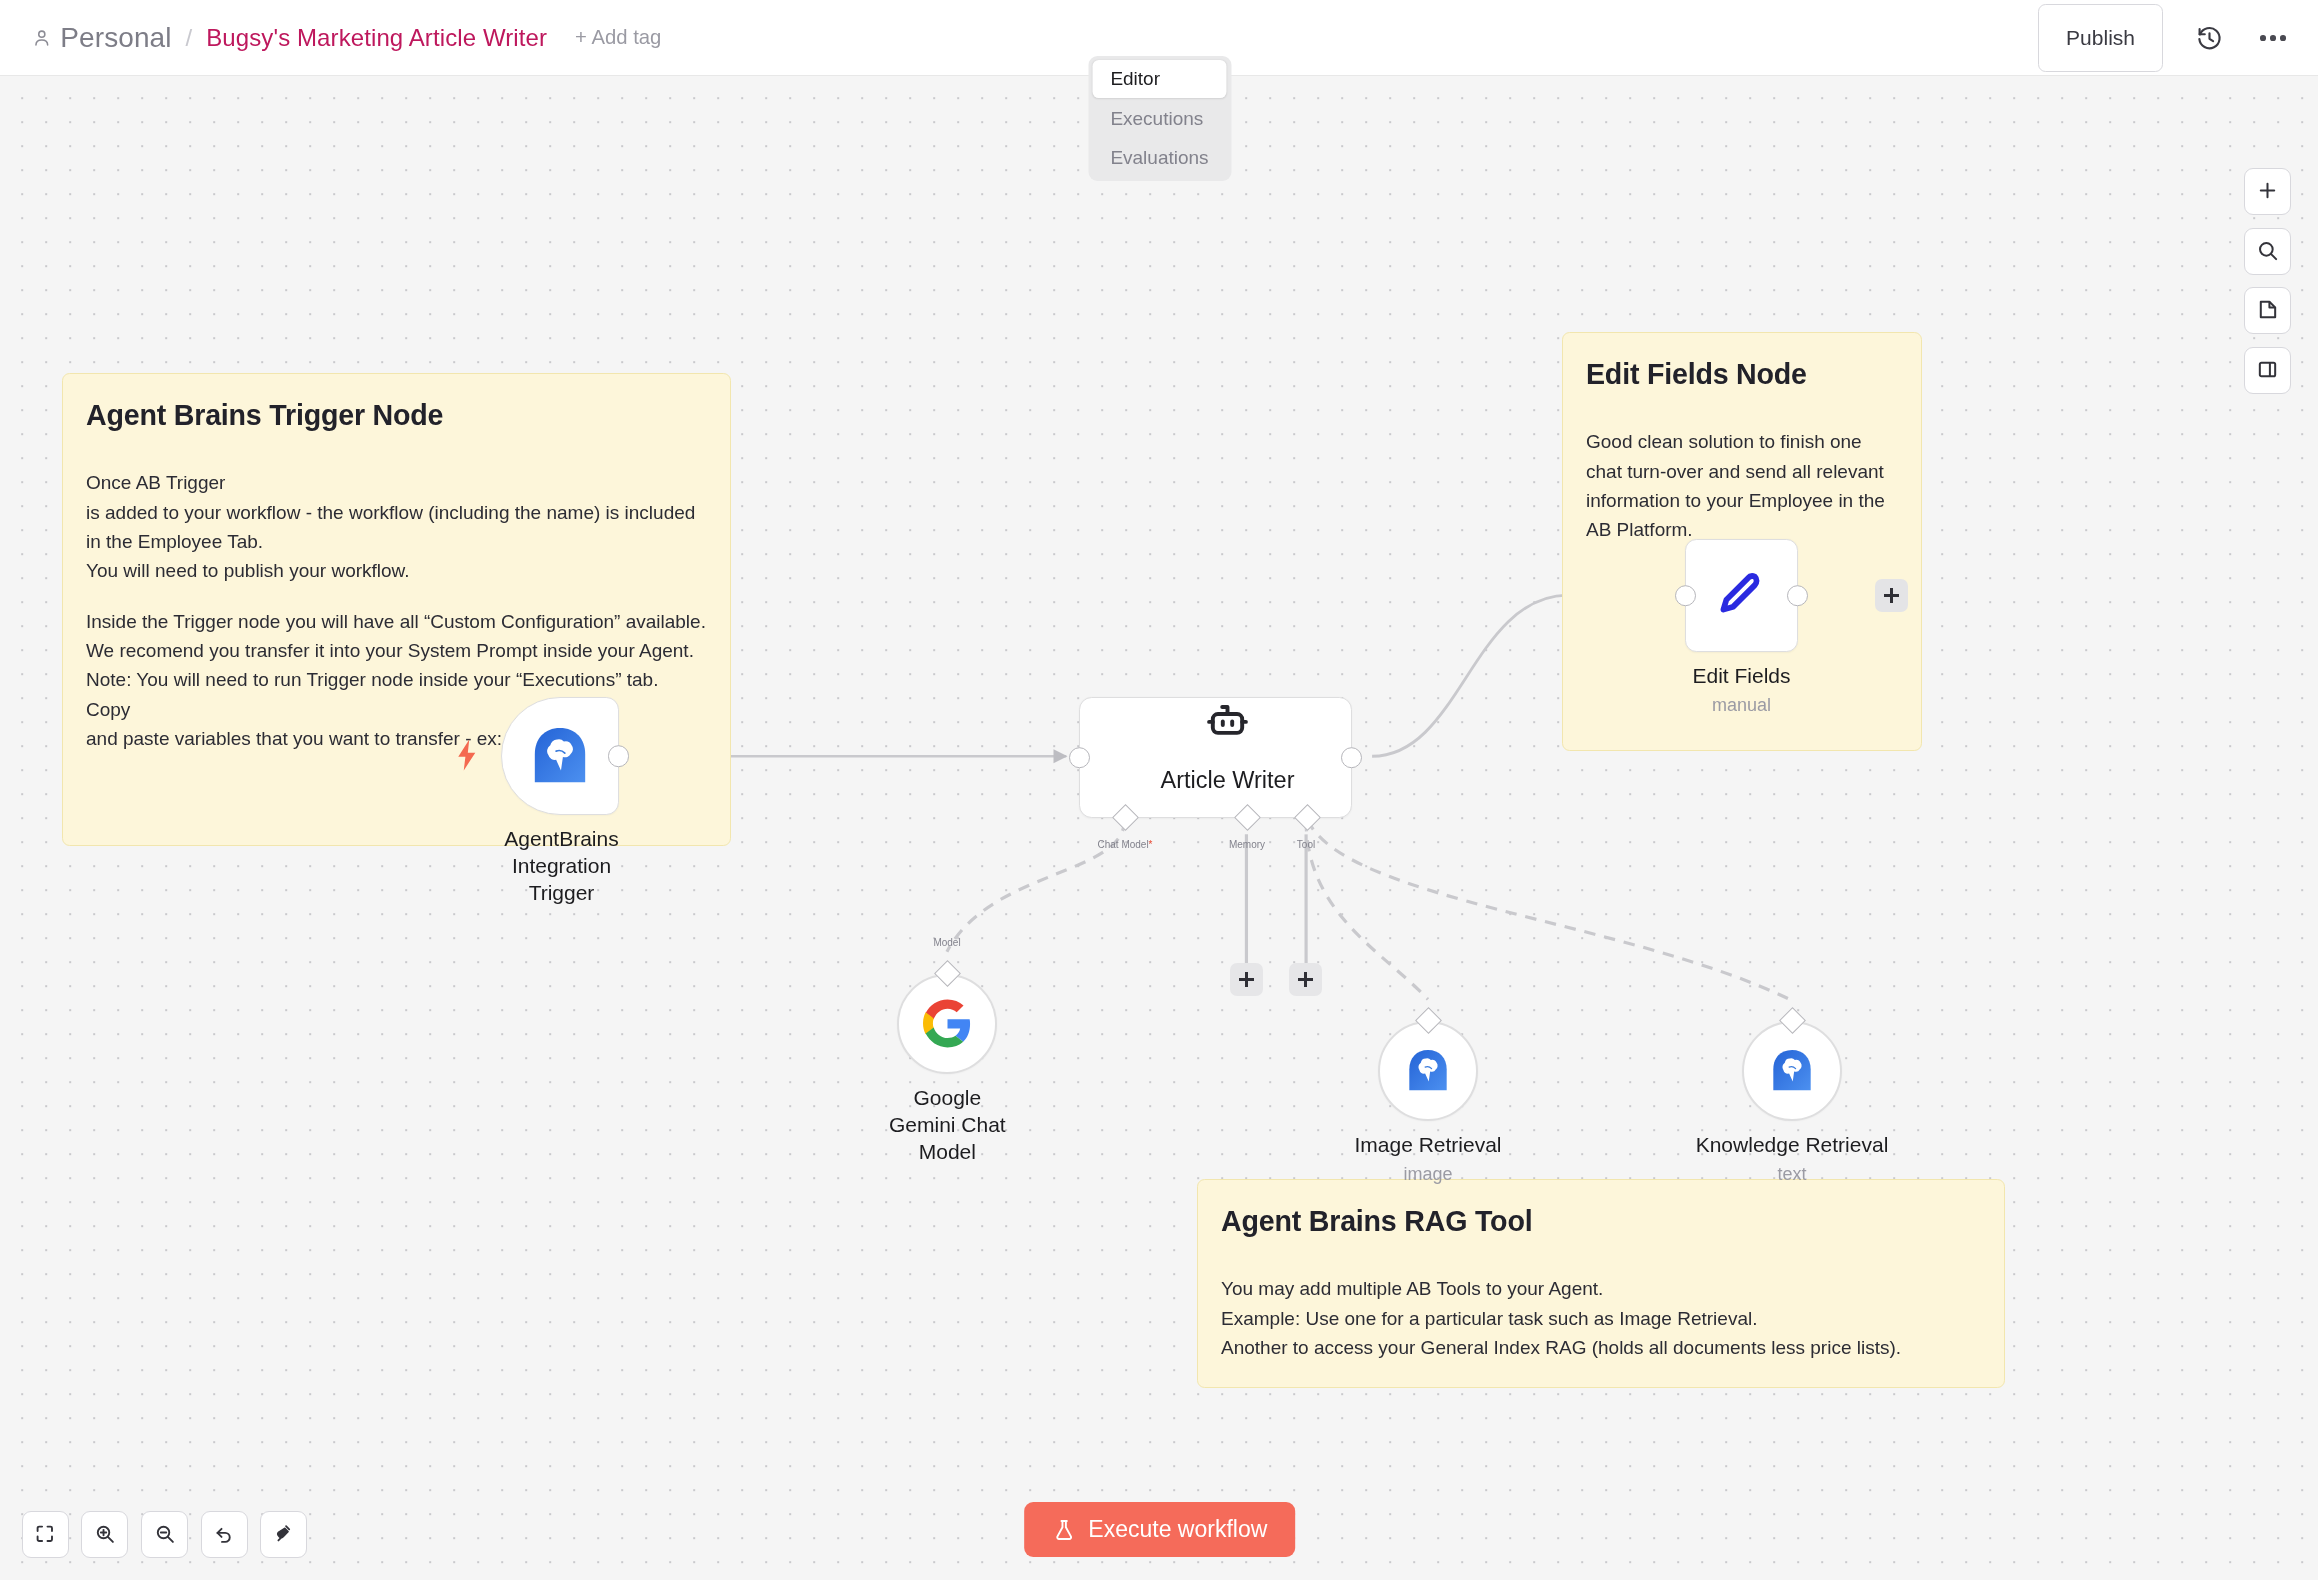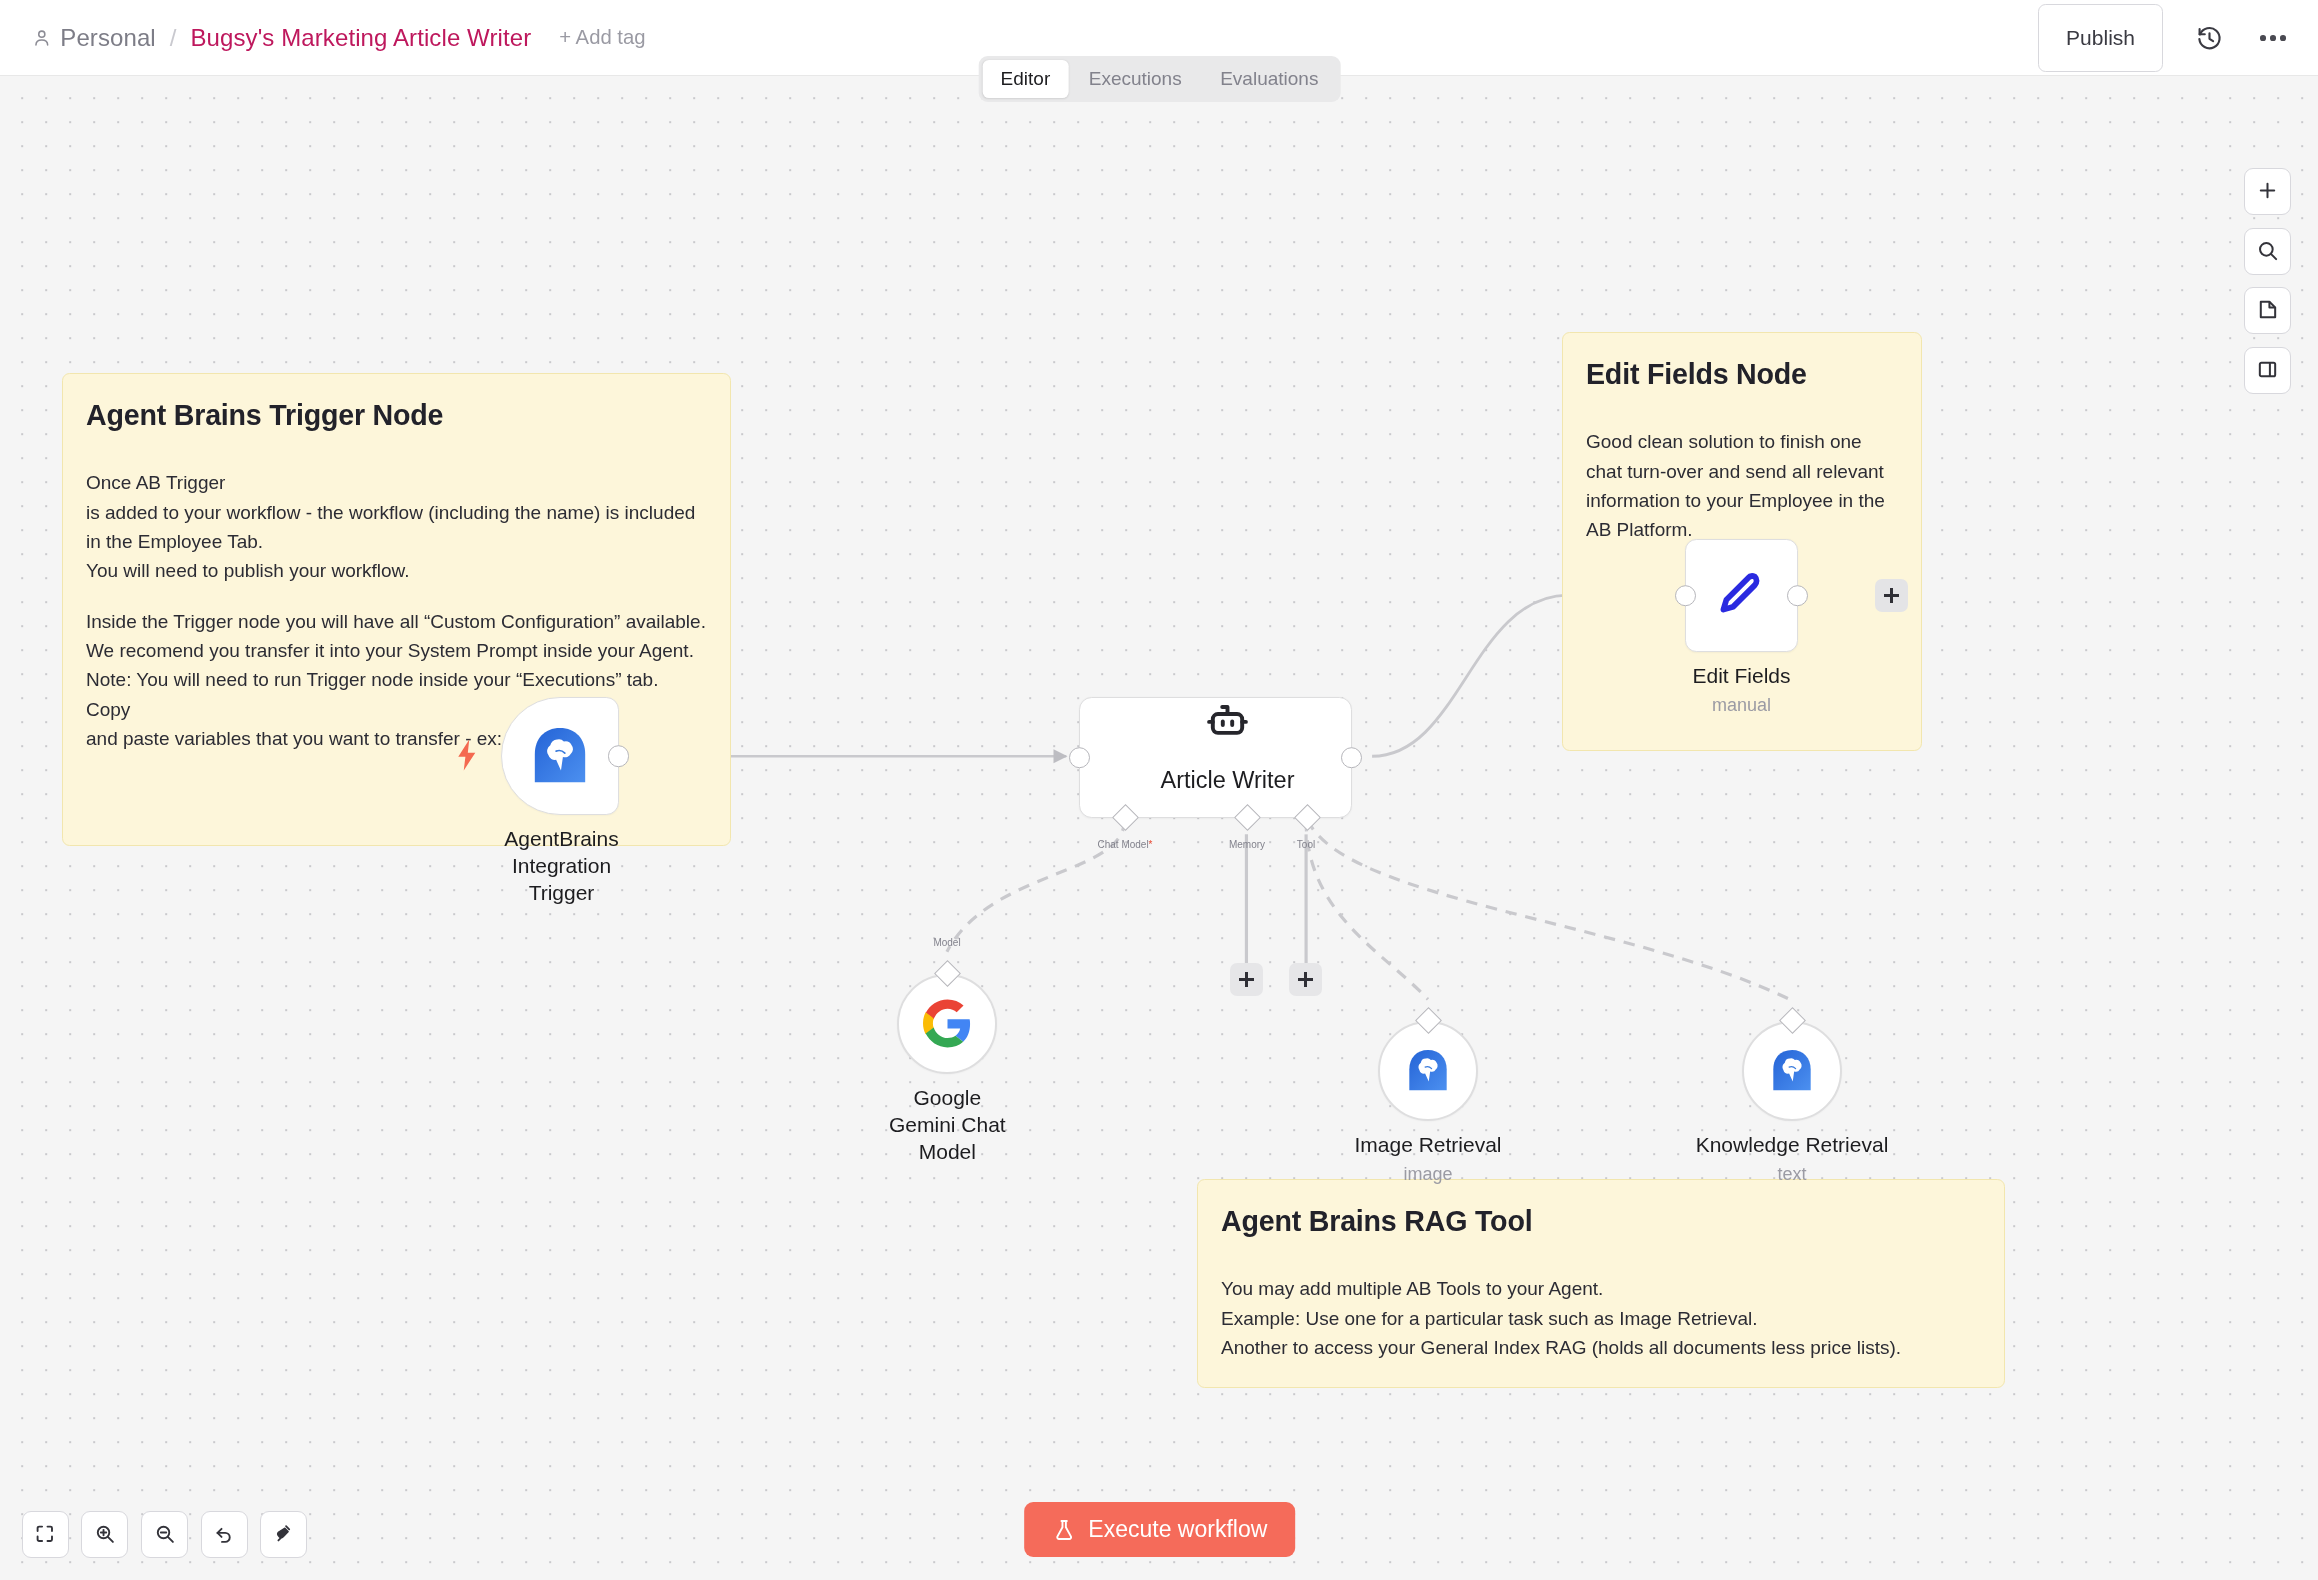--- a/index.html
+++ b/index.html
@@ -15,21 +15,21 @@
   .header {
     position: absolute; top: 0; left: 0;
     width: 2319px; height: 76px;
     background: #ffffff;
     border-bottom: 1.3px solid #e8e8e8;
     display: flex; align-items: center;
     z-index: 40;
   }
   .bc { display: flex; align-items: center; margin-left: 30.5px; }
   .person-icon { width: 21.6px; height: 21.6px; margin-right: 8.2px; flex: 0 0 auto; }
-  .bc-personal { font-size: 24px; color: #7d7d87; letter-spacing: 0.1px; }
+  .bc-personal { font-size: 28px; color: #7d7d87; letter-spacing: 0.1px; }
   .bc-sep { font-size: 24px; color: #c9c9cf; margin: 0 14px; font-weight: 300; }
   .bc-title { font-size: 24px; color: #be185d; letter-spacing: 0.1px; }
   .add-tag { font-size: 20.3px; color: #9a9aa3; margin-left: 28px; cursor: pointer; }
 
   .header-right {
     position: absolute; right: 28px; top: 0; height: 76px;
     display: flex; align-items: center; gap: 28px;
   }
   .publish-btn {
     background: #ffffff; border: 1.3px solid #d8d8dd;
@@ -43,21 +43,21 @@
     cursor: pointer; background: none; border: none;
   }
   .dots { display: flex; gap: 4.4px; }
   .dots i { width: 5.7px; height: 5.7px; border-radius: 50%; background: #4a4a52; display: block; }
 
   
   .tabs {
     position: absolute; top: 56px; left: 50%;
     transform: translateX(-50%);
     background: #e9e9ea; border-radius: 9px;
-    padding: 4.4px; display: flex; gap: 2.5px; z-index: 45;
+    padding: 4.4px; display: flex; gap: 2.5px; z-index: 45; flex-direction: column;
   }
   .tab {
     padding: 7.6px 18px; font-size: 19px; color: #82828c;
     border-radius: 6.3px; cursor: pointer; white-space: nowrap;
   }
   .tab.active { background: #ffffff; color: #1d1d20; box-shadow: 0 0.6px 1.9px rgba(0,0,0,.10); }
 
   
   .canvas {
     position: absolute; top: 76px; left: 0;

